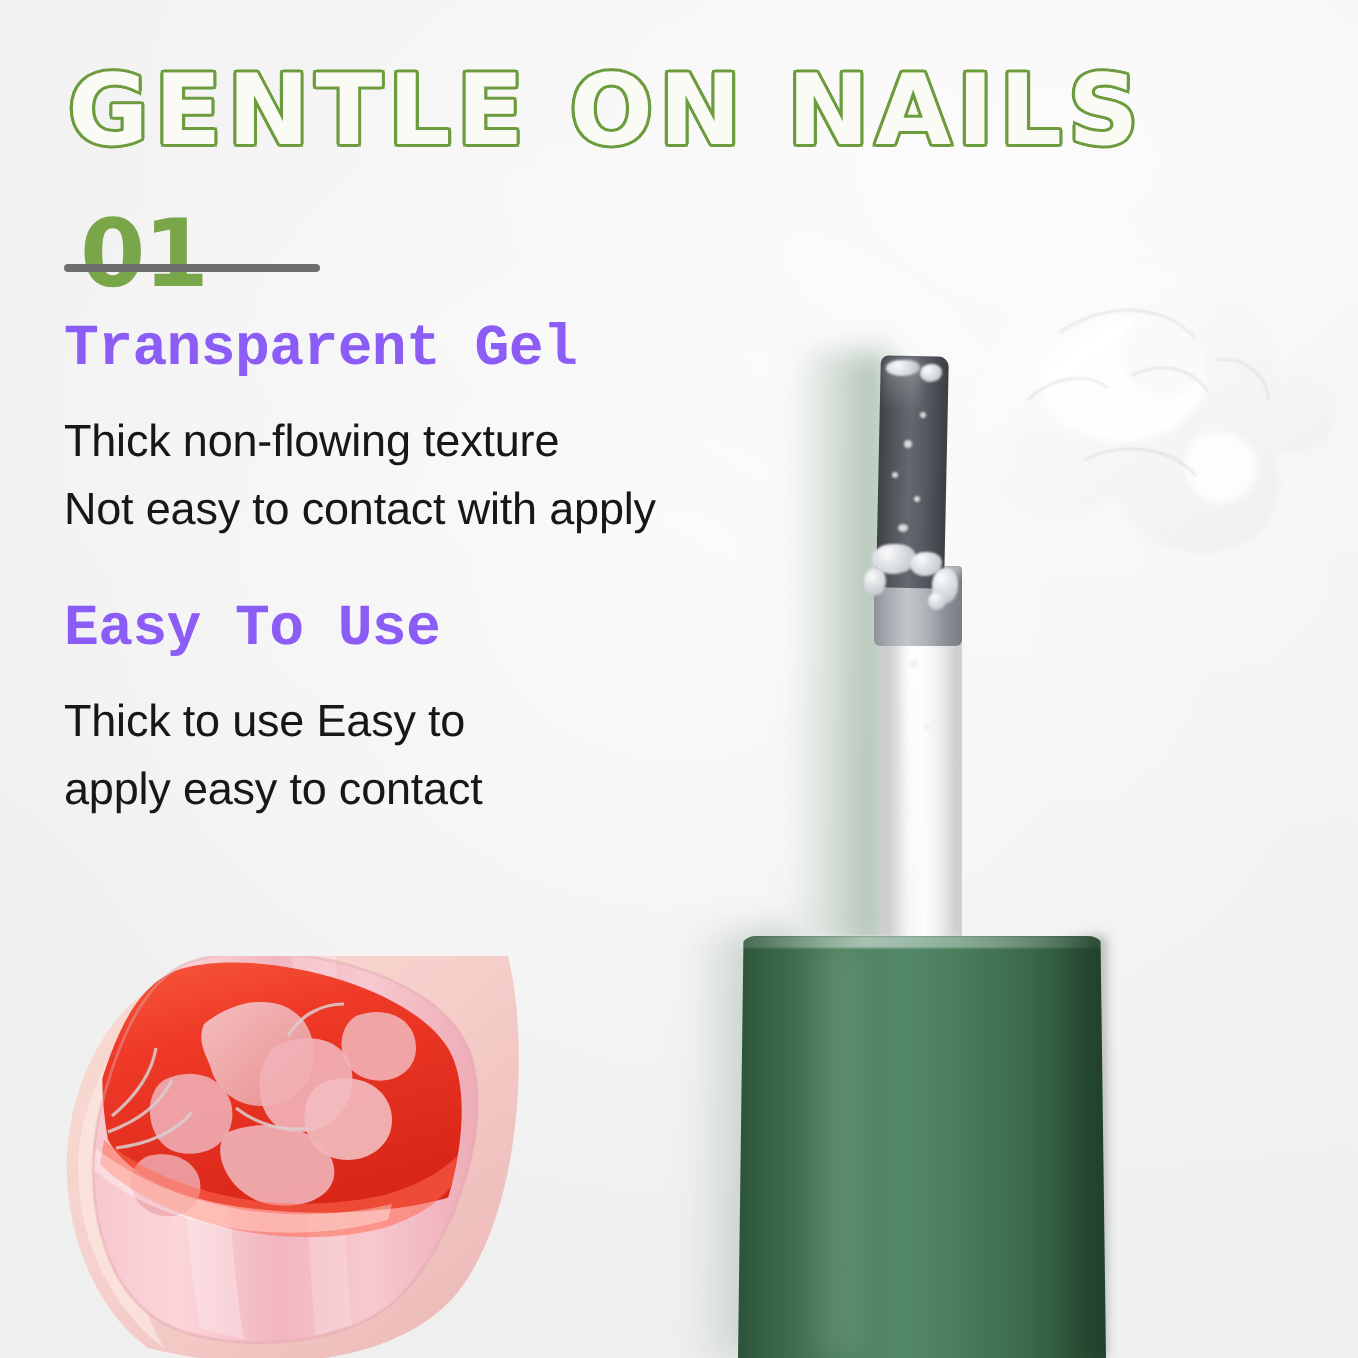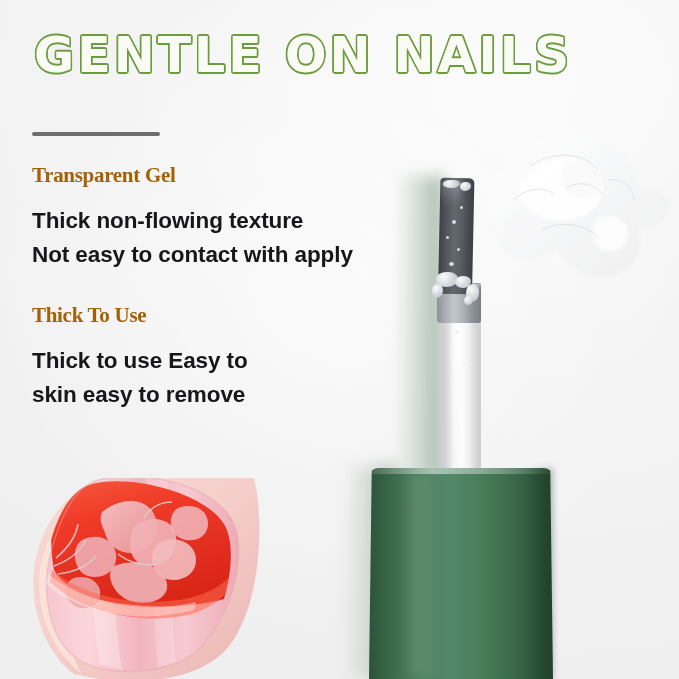--- a/index.html
+++ b/index.html
@@ -93,38 +93,37 @@
     top: 26px;
     width: 128px;
     height: 4px;
     background: #6e6e6e;
     border-radius: 2px;
     z-index: 3;
   }
 
   .feat-title {
     margin-top: 2px;
-    font-family: Liberation Serif, serif;
-    font-size: 21px;
+    font-family: Liberation Mono, monospace;
+    font-size: 29px;
     font-weight: 700;
-    color: #a16207;
+    color: #8b5cf6;
     letter-spacing: -0.3px;
     line-height: 34px;
     white-space: nowrap;
   }
 
   .feat-body {
     margin-top: 12px;
     font-family: "Liberation Sans", sans-serif;
     font-size: 22.5px;
     line-height: 34px;
     color: #17171a;
     letter-spacing: -0.1px;
     white-space: nowrap;
-    font-weight: bold;
   }
   .feat-body div { white-space: nowrap; }
 
   
   .product { position: absolute; left: 0; top: 0; width: 679px; height: 679px; }
 
   
   .stem-shadow {
     position: absolute;
     left: 396px;
@@ -432,29 +431,30 @@
       <path d="M80,2 C126,-10 196,8 214,42 C232,74 212,142 180,172
                C152,198 86,200 58,180 C30,160 22,110 34,70 C44,34 58,8 80,2 Z" fill="none" stroke="#e3a7ad" stroke-width="1.4" opacity="0.45"></path>
     </svg>
   </div>
 
   <div class="title">GENTLE ON NAILS</div>
 
   <div class="feature" id="feature-1">
     <div class="num-row">
       <div class="num-rule"></div>
+      <div class="num">01</div>
     </div>
     <div class="feat-title">Transparent Gel</div>
     <div class="feat-body">
       <div>Thick non-flowing texture</div>
       <div>Not easy to contact with apply</div>
     </div>
   </div>
 
   <div class="feature" id="feature-2">
-    <div class="feat-title">Thick To Use</div>
+    <div class="feat-title">Easy To Use</div>
     <div class="feat-body">
       <div>Thick to use Easy to</div>
-      <div>skin easy to remove</div>
+      <div>apply easy to contact</div>
     </div>
   </div>
 
 </div>
 
 </body></html>

